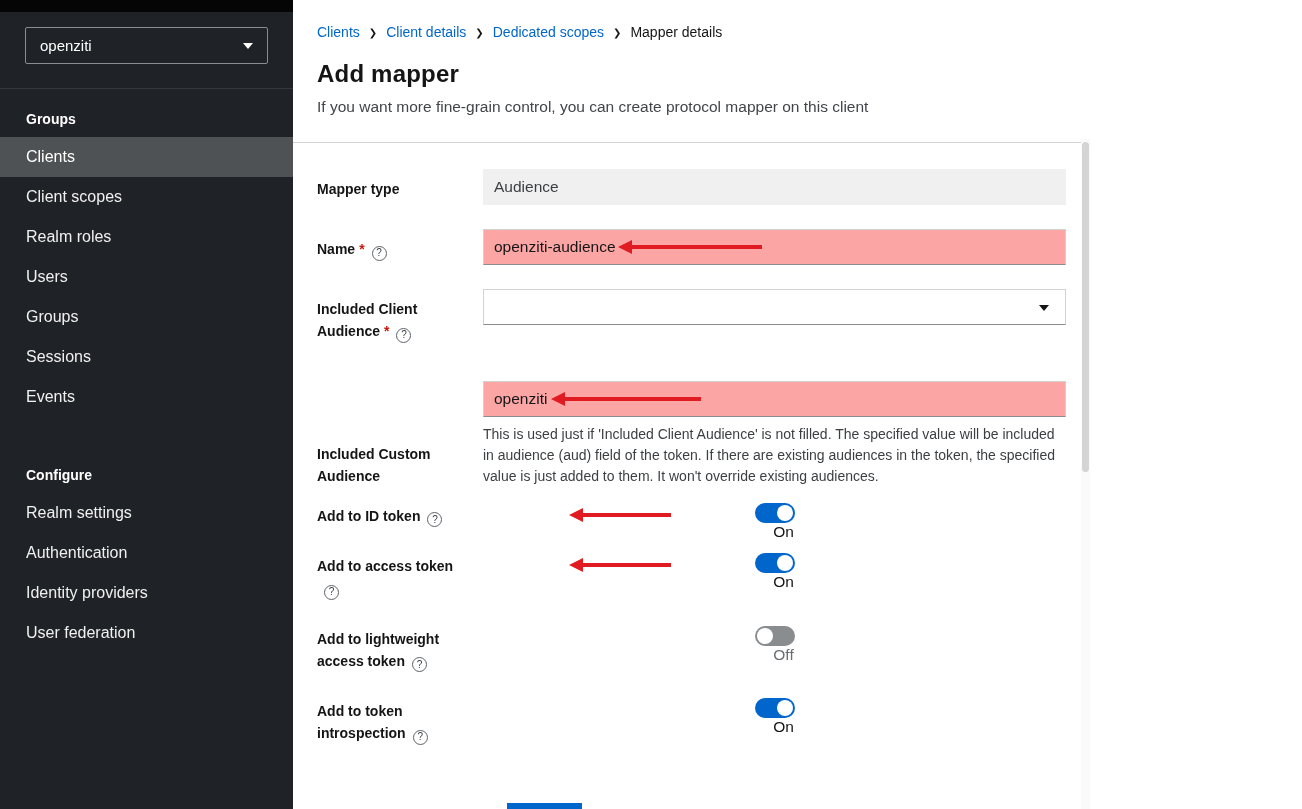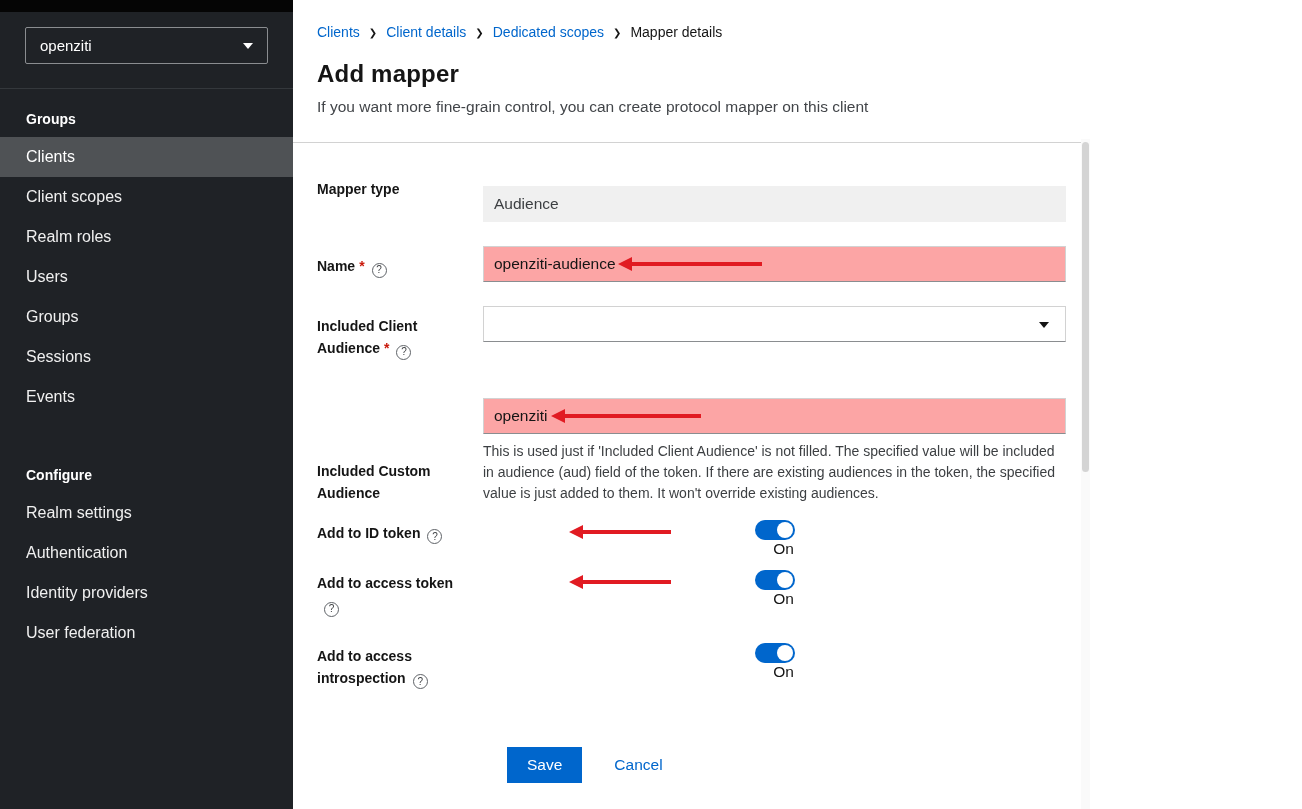--- a/index.html
+++ b/index.html
@@ -42,21 +42,21 @@
   .toggle-row .form-label { padding-top:2px; }
   .required { color:#c9190b; margin-left:4px; }
   .help-icon { display:inline-flex; width:15px; height:15px; border:1px solid #5f6368; border-radius:50%;
     align-items:center; justify-content:center; font-size:10px; font-weight:normal; color:#3c3f42;
     margin-left:7px; vertical-align:-2px; cursor:pointer; }
   .help-icon::before { content:"?"; }
   .form-field { flex:1; position:relative; }
   .text-input { width:100%; height:36px; border:1px solid #d2d2d2; border-bottom-color:#8a8d90;
     font-size:15.5px; color:#151515; padding:0 10px; font-family:"Liberation Sans", sans-serif;
     background:#fca5a5; outline:none; }
-  .text-input:disabled { background:#f0f0f0; border-color:#f0f0f0; color:#3c3f42;margin-top:17px; }
+  .text-input:disabled { background:#f0f0f0; border-color:#f0f0f0; color:#3c3f42; }
   .select-box { width:100%; height:36px; border:1px solid #d2d2d2; border-bottom-color:#8a8d90;
     background:#fff; cursor:pointer; position:relative; }
   .select-caret { position:absolute; right:16px; top:15px; width:0; height:0;
     border-left:5px solid transparent; border-right:5px solid transparent; border-top:6px solid #151515; }
   .help-text { margin-top:7px; font-size:14px; color:#3c3f42; line-height:21px; }
 
   
   .toggle-field { display:flex; align-items:center; height:24px; position:relative;flex-direction:column; }
   .switch { width:40px; height:20px; border-radius:10px; position:relative; cursor:pointer; flex-shrink:0; }
   .switch.on { background:#0066cc; }
@@ -215,24 +215,35 @@
               <span class="knob"></span>
             </span>
           <span class="switch-label">On</span>
           <span class="anno-arrow" style="left:86px">
             <span class="anno-head"></span>
               <span class="anno-shaft" style="width:88px"></span>
           </span>
         </div>
       </div>
 
-
-      <div class="form-row toggle-row">
-        <div class="form-label">
-          <span>Add to access introspection</span><span class="help-icon"></span>
+      <div class="form-row toggle-row">
+        <div class="form-label">
+          <span>Add to lightweight access token</span><span class="help-icon"></span>
+        </div>
+        <div class="form-field toggle-field">
+          <span class="switch off">
+              <span class="knob"></span>
+            </span>
+          <span class="switch-label off-state">Off</span>
+        </div>
+      </div>
+
+      <div class="form-row toggle-row">
+        <div class="form-label">
+          <span>Add to token introspection</span><span class="help-icon"></span>
         </div>
         <div class="form-field toggle-field">
           <span class="switch on">
               <span class="knob"></span>
             </span>
           <span class="switch-label">On</span>
         </div>
       </div>
 
       <div class="actions">

